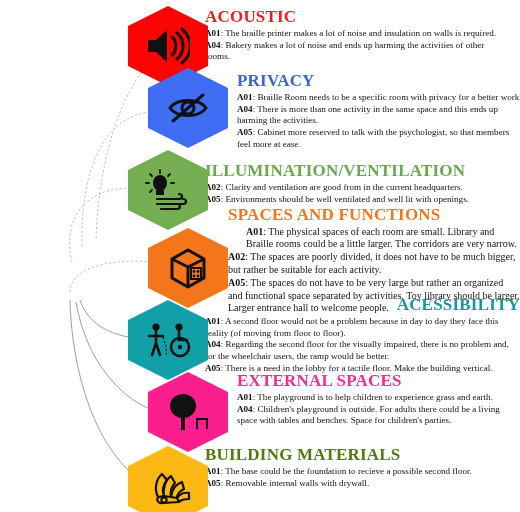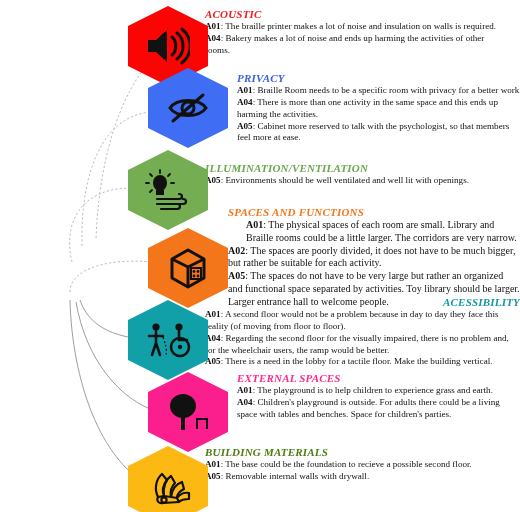--- a/index.html
+++ b/index.html
@@ -53,24 +53,23 @@
     filter:drop-shadow(2px 3px 3px rgba(0,0,0,.30));
   }
   .hex svg{display:block;}
 
   
   .block{position:absolute;z-index:2;}
   .block h2{
     margin:0 0 1px 0;
     font-family:"Liberation Serif", serif;
     font-weight:bold;
-    font-size:11px;
+    font-size:17px;
     letter-spacing:.2px;
     line-height:1.1;
-    font-style:italic;
   }
   .block p{
     margin:0;
     font-family:"Liberation Serif", serif;
     font-size:9.1px;
     line-height:1.30;
     color:#111111;
   }
   .block p b{font-weight:bold;}
   .small p{font-size:10px;line-height:1.28;}
@@ -137,20 +136,21 @@
       </g>
       <g stroke="#111" stroke-width="2.2" fill="none" stroke-linecap="round">
         <path d="M14,30 L36,30 C40,30 40,25 36,25"></path>
         <path d="M14,35 L40,35 C44,35 44,30 40,30"></path>
         <path d="M18,40 L34,40 C38,40 38,35 34,35"></path>
       </g>
     </svg>
   </div>
   <div class="block" style="left:205px;top:162px;width:310px;">
     <h2 style="color:#6aa84f;">ILLUMINATION/VENTILATION</h2>
+    <p><b>A02</b><span>: Clarity and ventilation are good from in the current headquarters.</span></p>
     <p><b>A05</b><span>: Environments should be well ventilated and well lit with openings.</span></p>
   </div>
 
   <div class="hex" style="left:148px;top:228px;background:#f4761b;">
     <svg width="44" height="44" viewBox="0 0 44 44">
       <path d="M6,13 L22,4 L38,13 L38,32 L22,41 L6,32 Z" fill="none" stroke="#111" stroke-width="3" stroke-linejoin="round"></path>
       <path d="M6,13 L22,21 L38,13" fill="none" stroke="#111" stroke-width="3" stroke-linejoin="round"></path>
       <line x1="22" y1="21" x2="22" y2="41" stroke="#111" stroke-width="3"></line>
       <rect x="25" y="22" width="10" height="11" fill="none" stroke="#111" stroke-width="2"></rect>
       <circle cx="28" cy="25.5" r="1.4" fill="#111"></circle>

